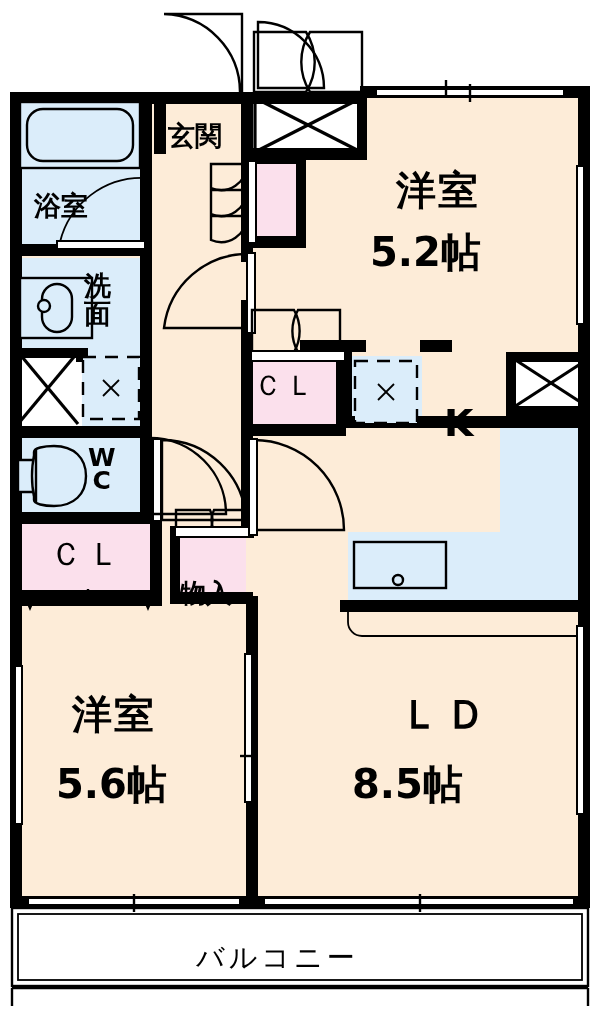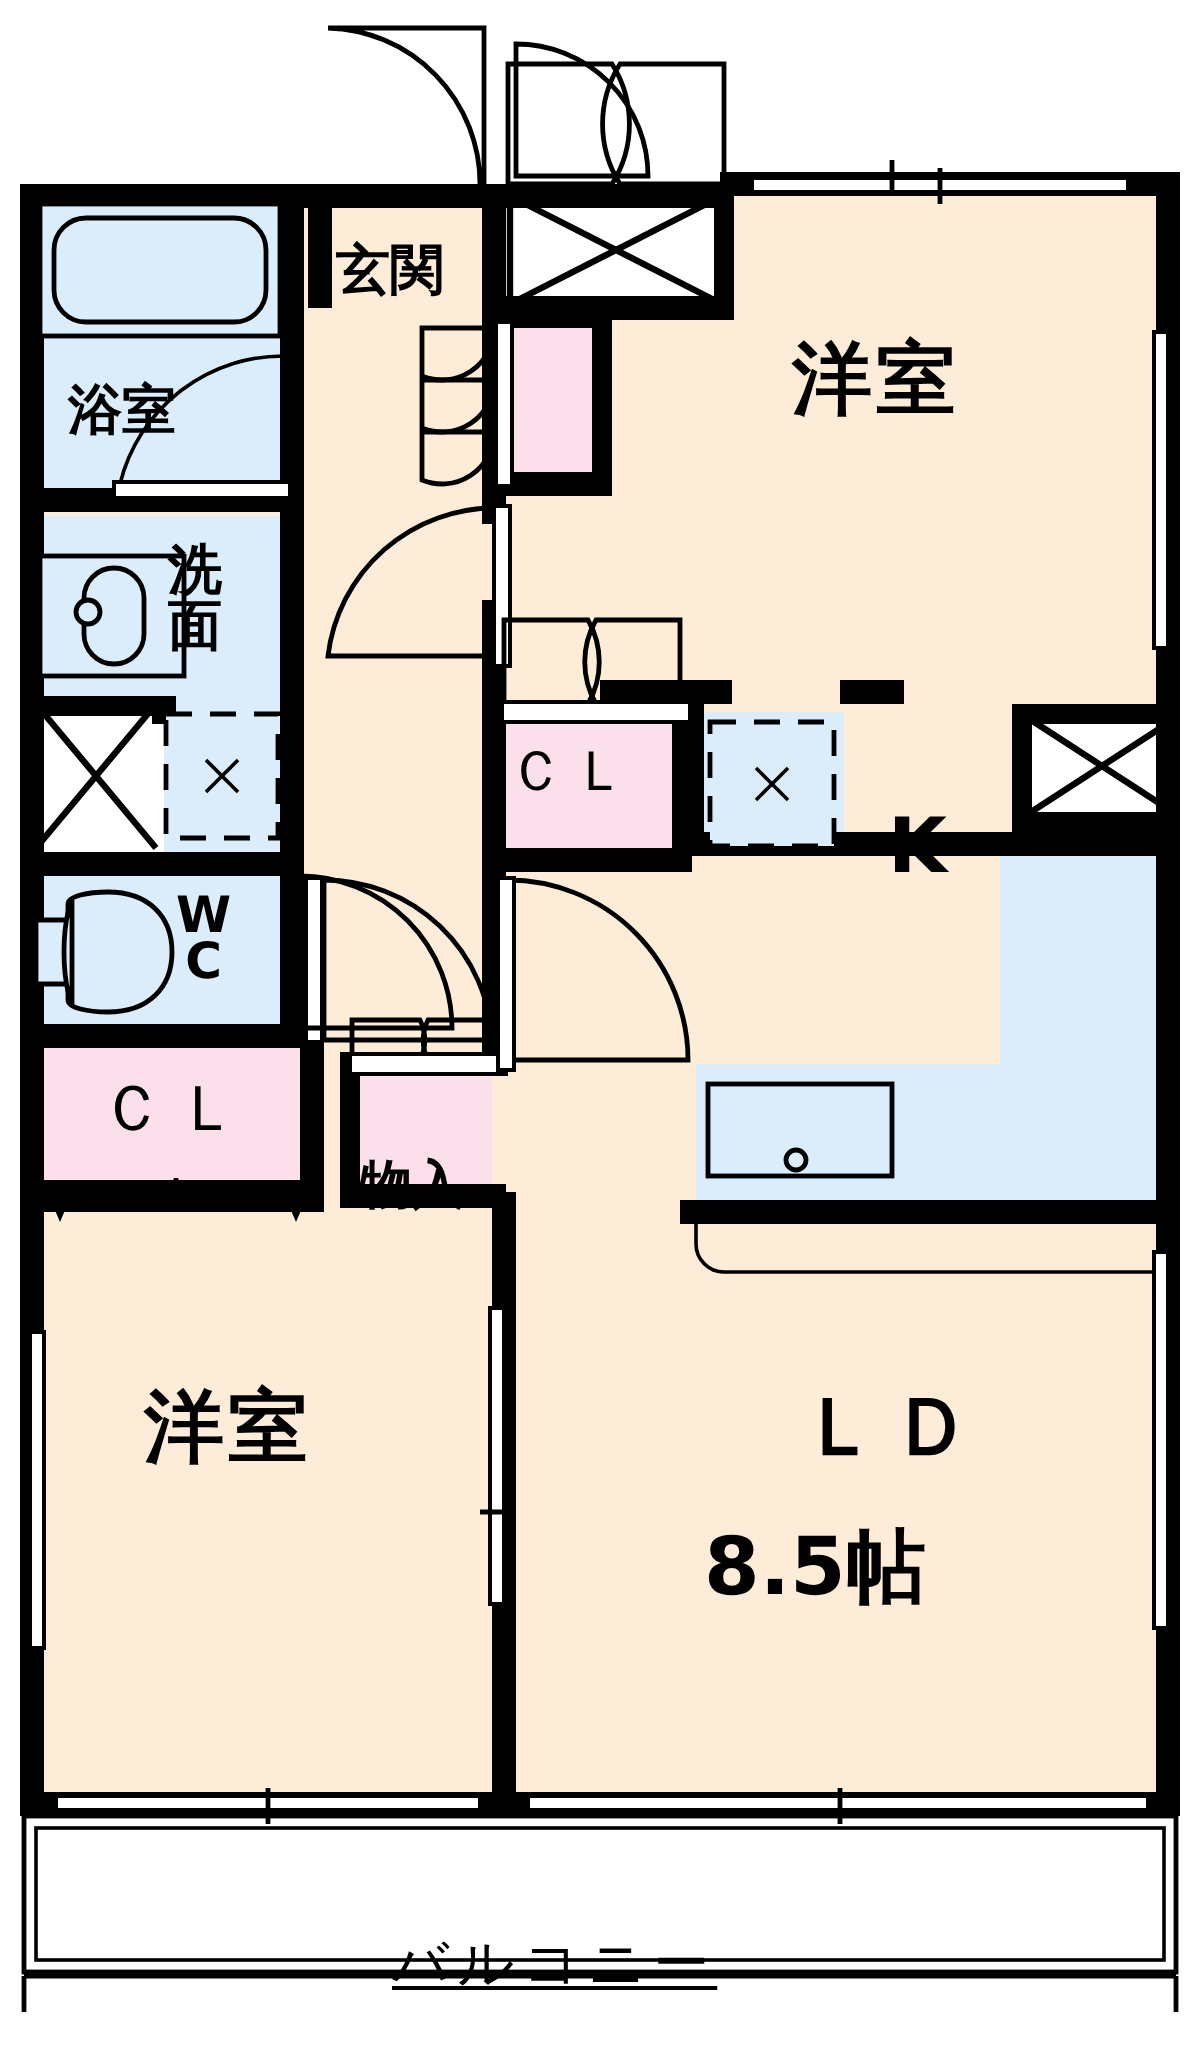--- a/index.html
+++ b/index.html
@@ -302,23 +302,25 @@
     <div>C</div>
   </div>
 
   <div class="lbl cl" style="left:50px;top:538px;">ＣＬ</div>
 
   <div class="lbl cl" style="left:254px;top:372px;font-size:28px;letter-spacing:4px;">ＣＬ</div>
 
   <div class="lbl small" style="left:180px;top:580px;font-size:26px;">物入</div>
 
   <div class="lbl room" style="left:396px;top:170px;">洋室</div>
+  <div class="lbl size" style="left:370px;top:232px;">5.2帖</div>
 
   <div class="lbl k" style="left:444px;top:404px;">K</div>
 
   <div class="lbl room" style="left:72px;top:694px;">洋室</div>
+  <div class="lbl size" style="left:56px;top:764px;">5.6帖</div>
 
   <div class="lbl room" style="left:380px;top:694px;letter-spacing:6px;margin-left:20px;">ＬＤ</div>
   <div class="lbl size" style="left:352px;top:764px;">8.5帖</div>
 
-  <div class="lbl bal" style="left:196px;top:968px;text-decoration:underline;">バルコニー</div>
+  <div class="lbl bal" style="left:196px;top:944px;">バルコニー</div>
 
 </div>
 
 </body></html>

